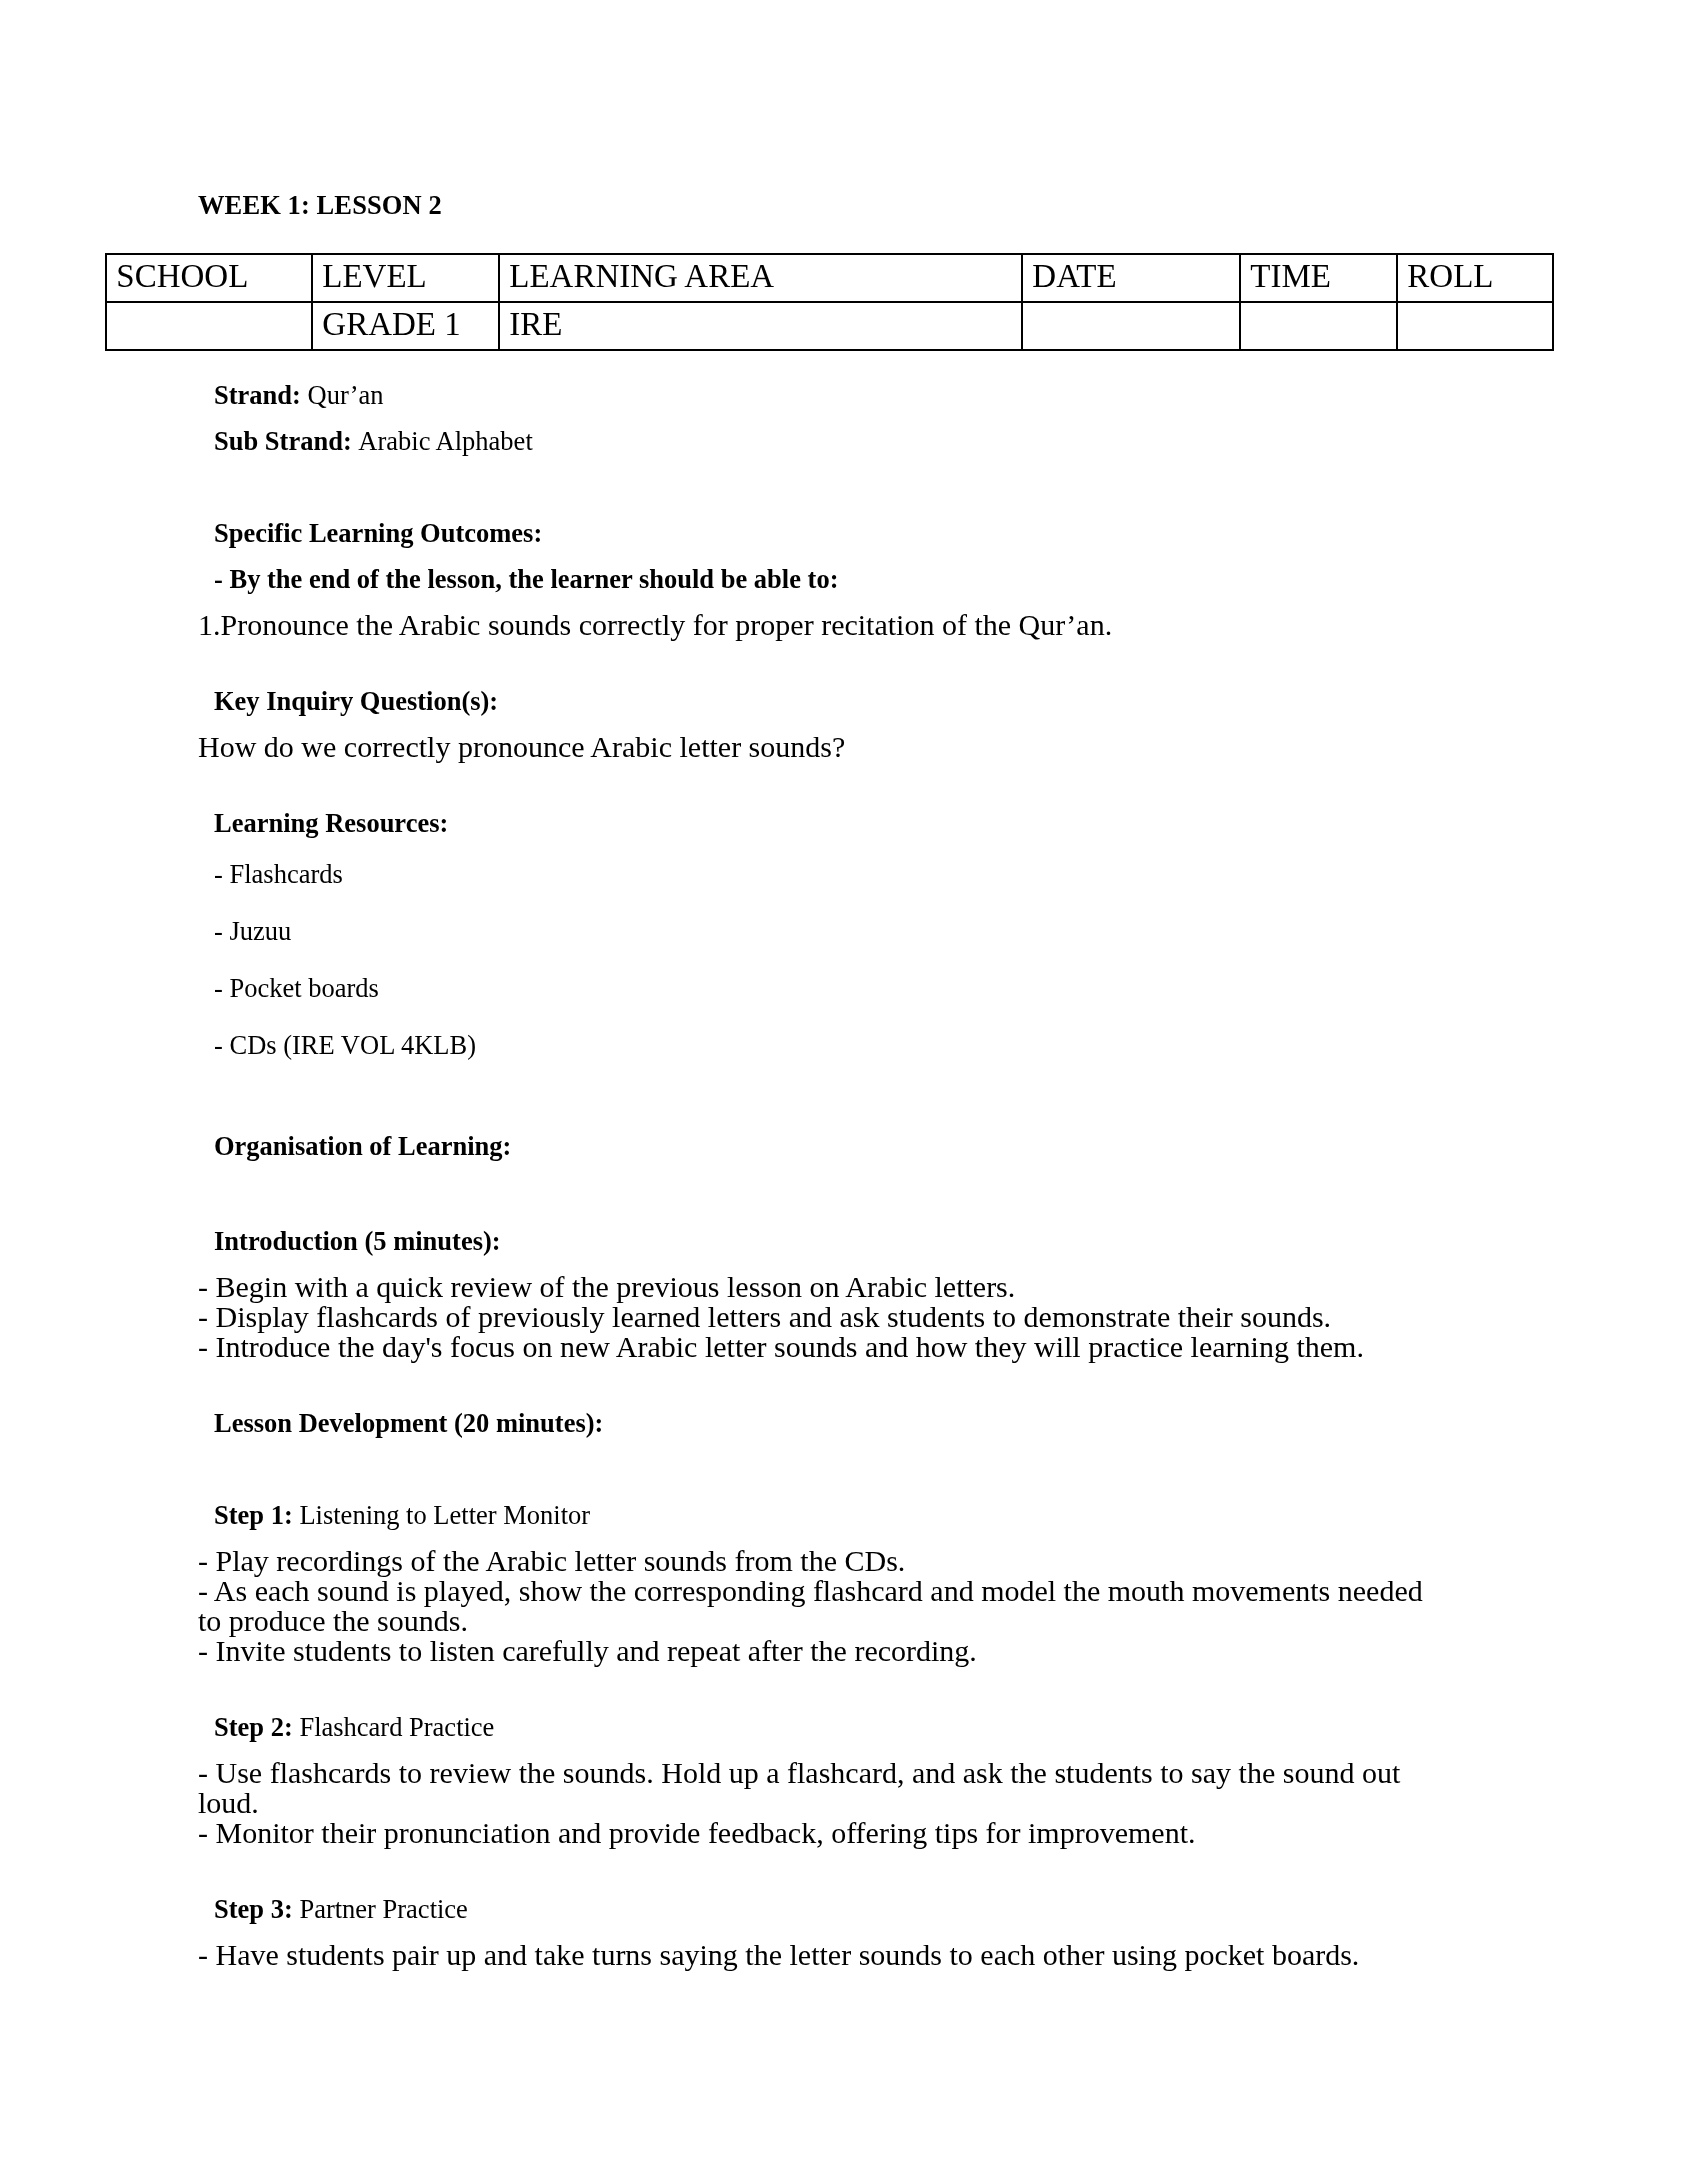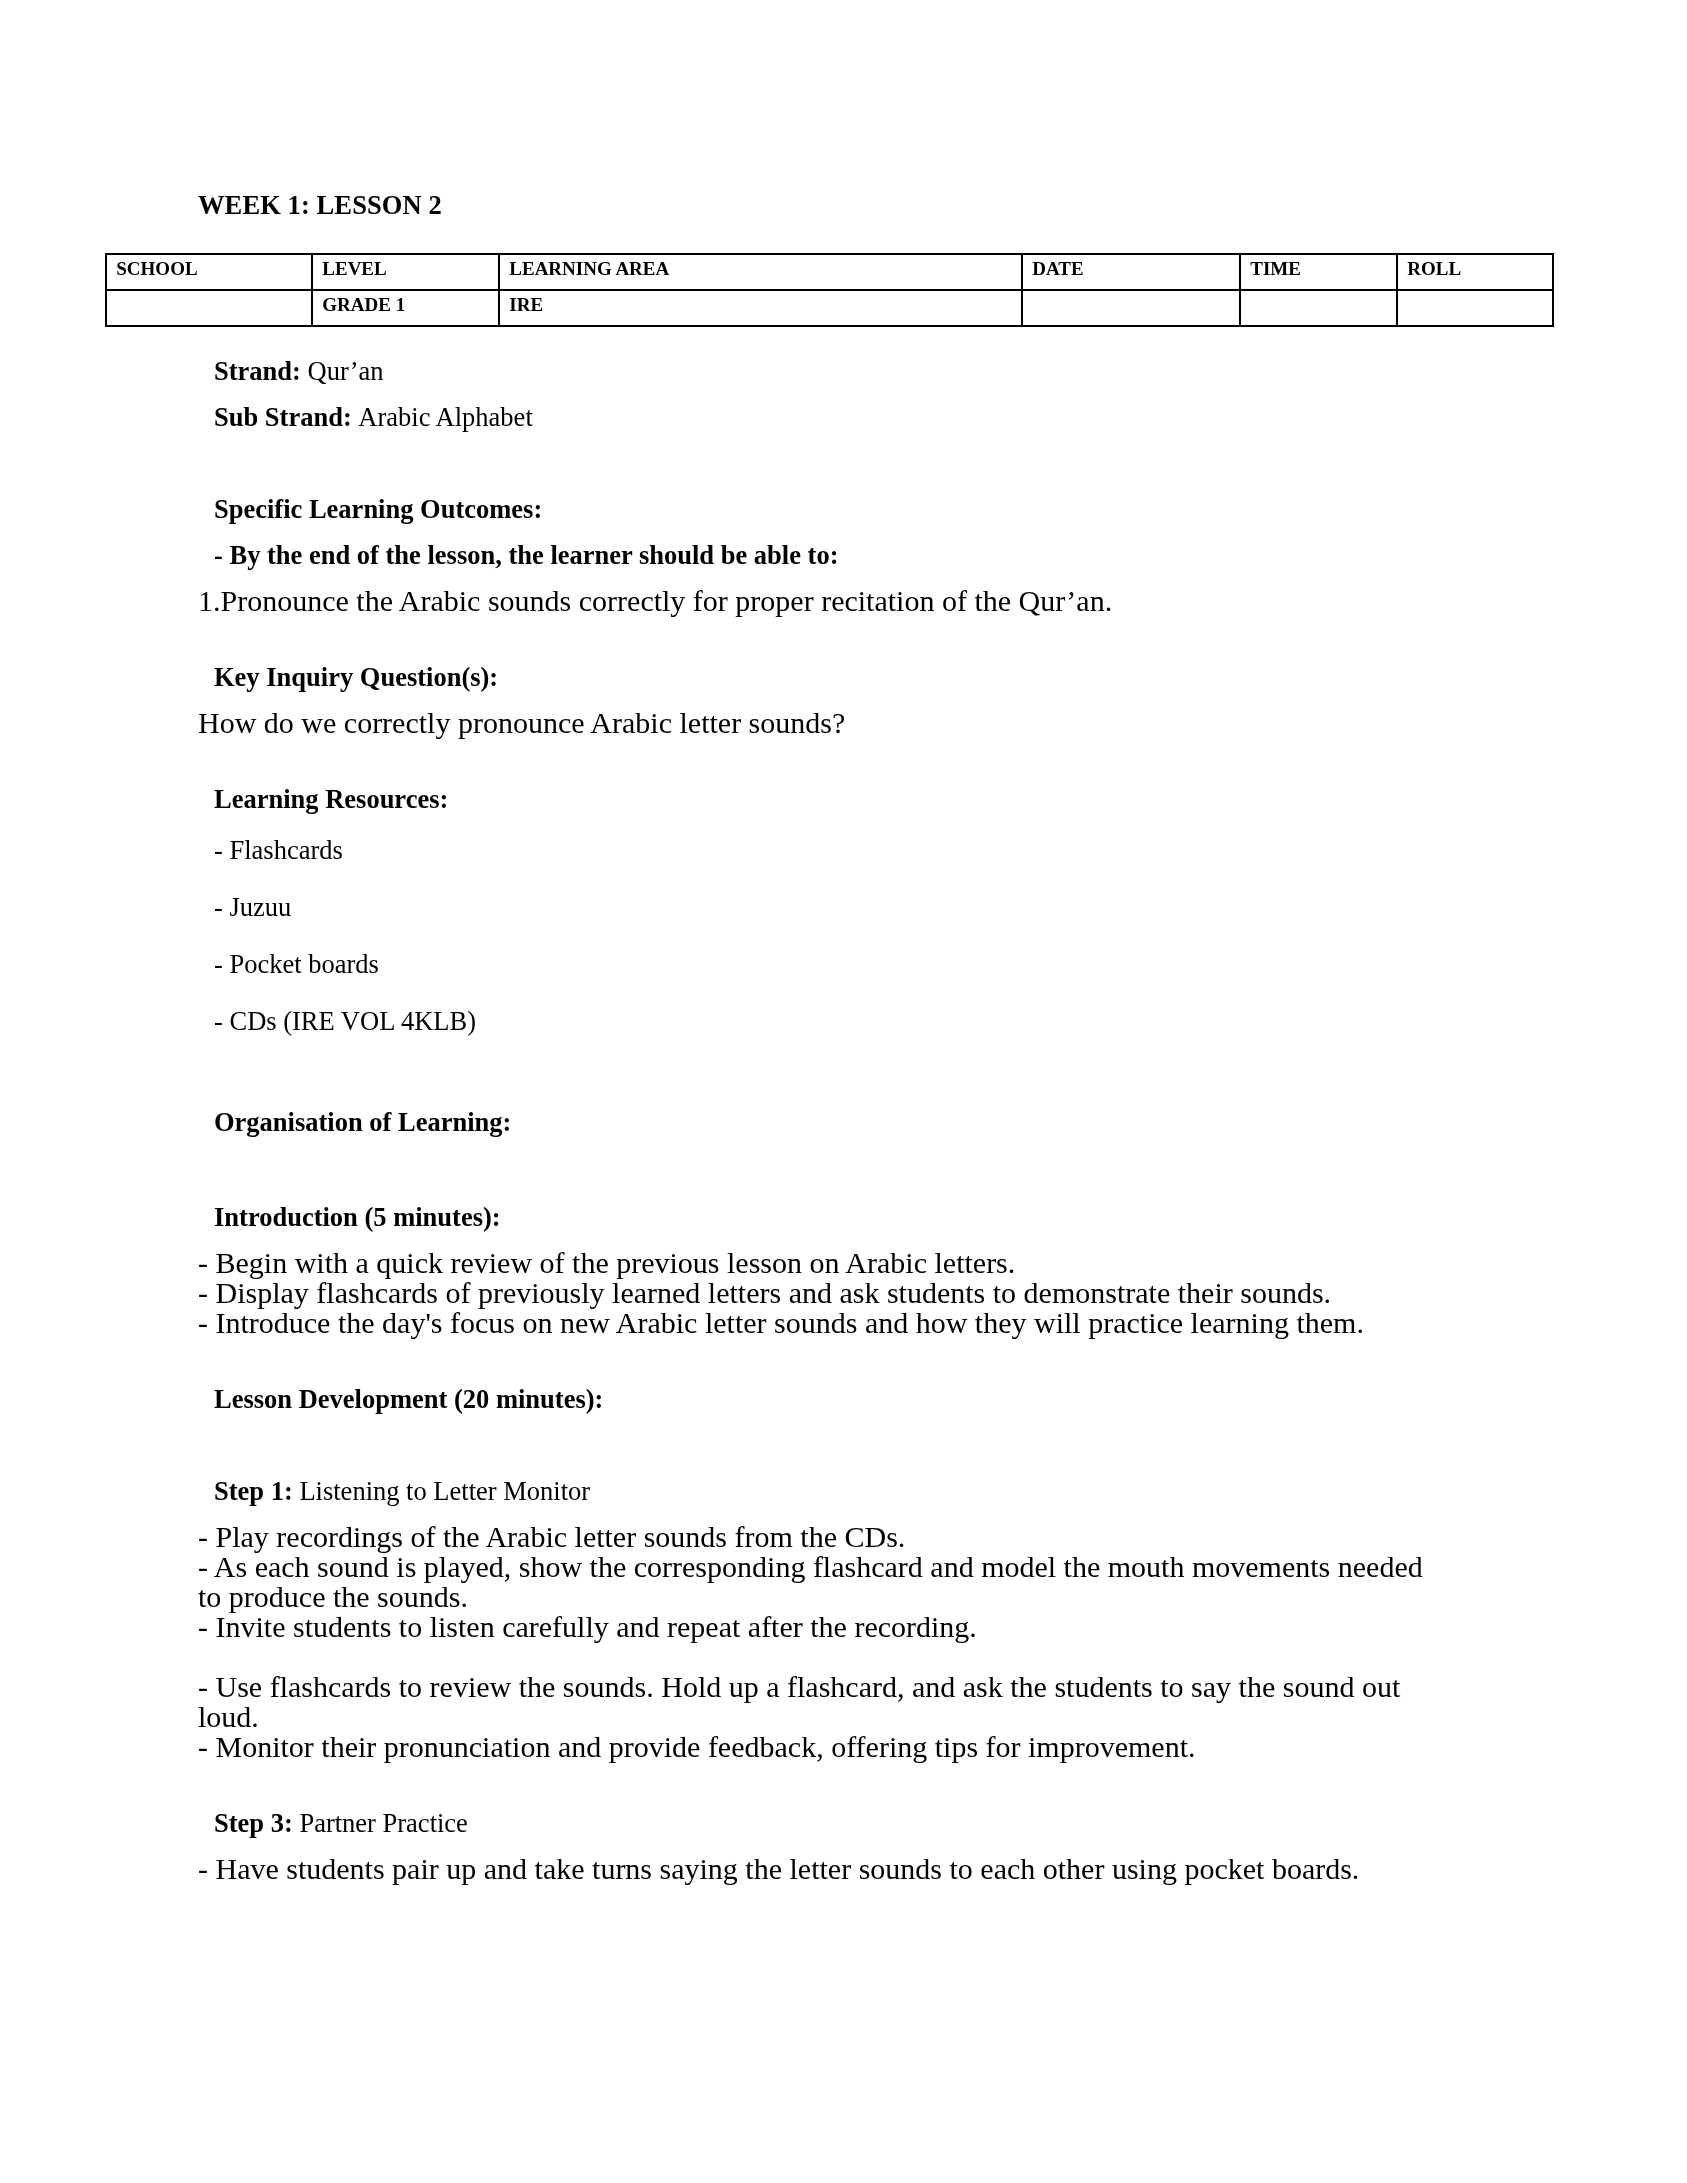--- a/index.html
+++ b/index.html
@@ -41,22 +41,22 @@
     margin-bottom: 29px;
   }
   table.info-table {
     border-collapse: collapse;
     width: 1448px;
     table-layout: fixed;
   }
   table.info-table th,
   table.info-table td {
     border: 2px solid #000000;
-    font-size: 19px;
-    font-weight: bold;
+    font-size: 33px;
+    font-weight: normal;
     text-align: left;
     vertical-align: top;
     padding: 4px 9.3px 6.6px 9.3px;
     line-height: 1.08;
     height: 36px;
     box-sizing: border-box;
   }
   table.info-table col.c-school { width: 206px; }
   table.info-table col.c-level  { width: 187px; }
   table.info-table col.c-area   { width: 523px; }
@@ -181,20 +181,23 @@
 
     <p class="line">
       <b>Step 1:</b><span>&nbsp;</span><span>Listening to Letter Monitor</span>
     </p>
     <p class="para">- Play recordings of the Arabic letter sounds from the CDs.</p>
     <p class="para">- As each sound is played, show the corresponding flashcard and model the mouth movements needed to produce the sounds.</p>
     <p class="para">- Invite students to listen carefully and repeat after the recording.</p>
 
     <div class="gap-sm"></div>
 
+    <p class="line">
+      <b>Step 2:</b><span>&nbsp;</span><span>Flashcard Practice</span>
+    </p>
     <p class="para">- Use flashcards to review the sounds. Hold up a flashcard, and ask the students to say the sound out loud.</p>
     <p class="para">- Monitor their pronunciation and provide feedback, offering tips for improvement.</p>
 
     <div class="gap-sm"></div>
 
     <p class="line">
       <b>Step 3:</b><span>&nbsp;</span><span>Partner Practice</span>
     </p>
     <p class="para">- Have students pair up and take turns saying the letter sounds to each other using pocket boards.</p>
 

